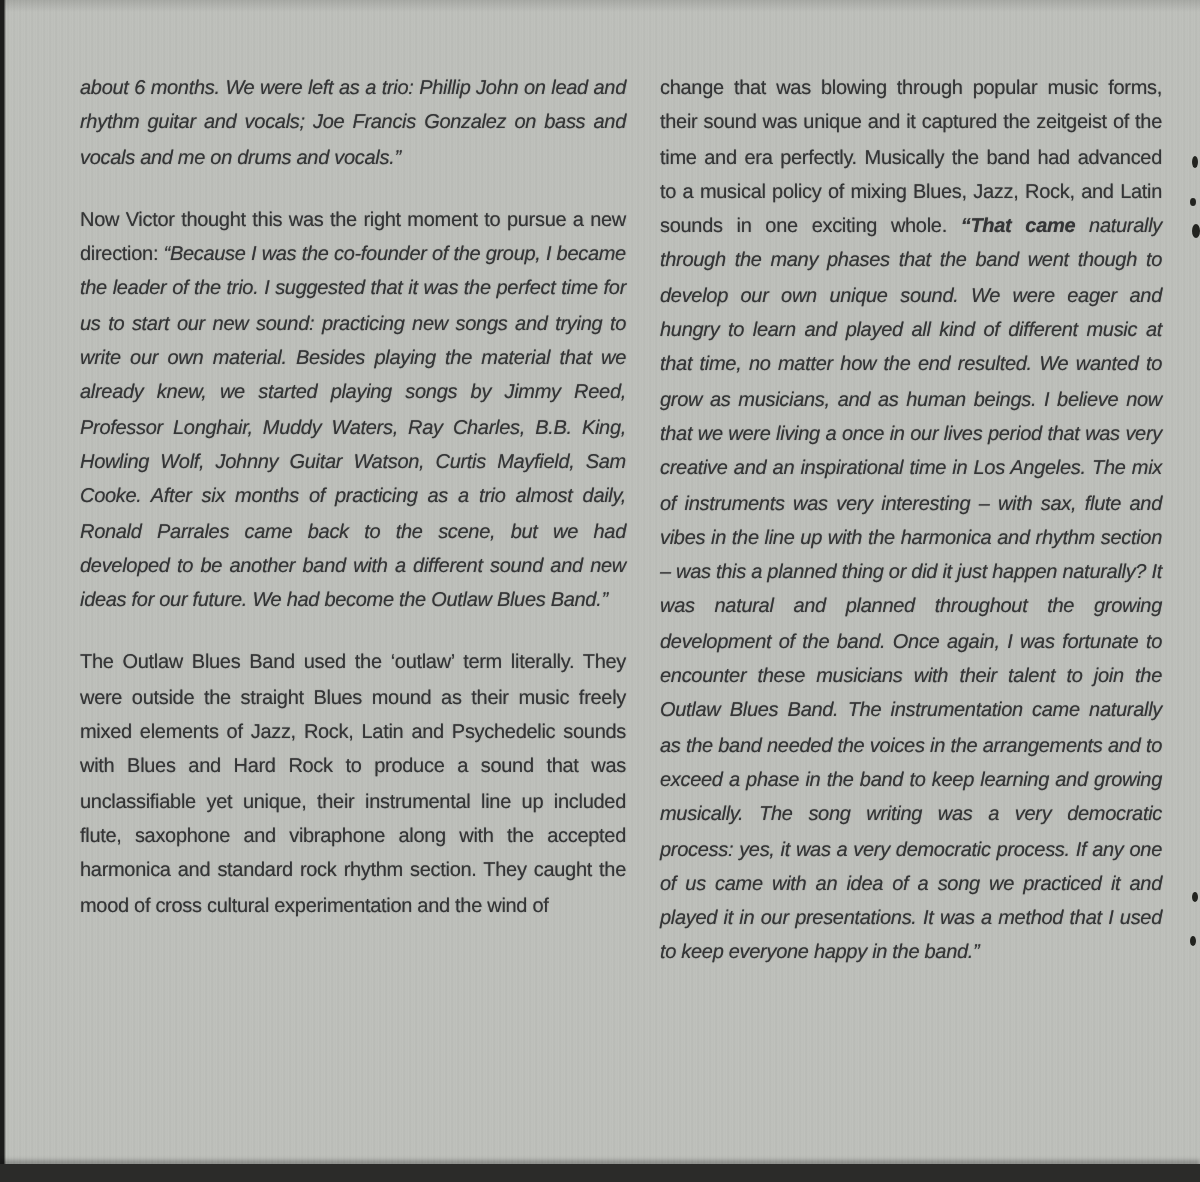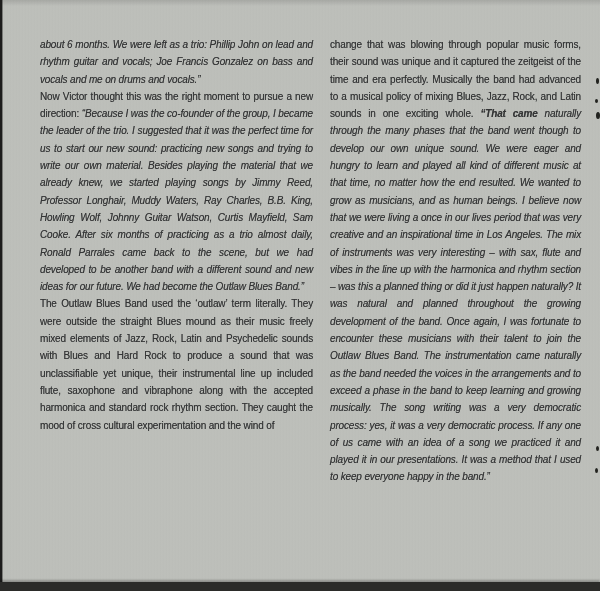--- a/index.html
+++ b/index.html
@@ -22,21 +22,21 @@
     color: #343536;
     font-size: 10px;
     line-height: 17.3px;
     letter-spacing: -0.15px;
     text-align: justify;
     text-shadow: 0 0 0.5px rgba(52,53,54,0.65);
   }
   .col-left  { left: 40px;  width: 273px; }
   .col-right { left: 330px; width: 251px; }
   .col p { margin: 0; }
-  .col p + p { }
+  .col p + p { margin-top: 14px; }
   .q  { font-style: italic; }
   .qb { font-style: italic; font-weight: bold; }
   .edge-line-left {
     position: absolute;
     left: 0; top: 0;
     width: 3px; height: 584px;
     background: linear-gradient(90deg, #1d1d1c 0%, #1d1d1c 60%, rgba(29,29,28,0) 100%);
   }
   .bottom-bar {
     position: absolute;

